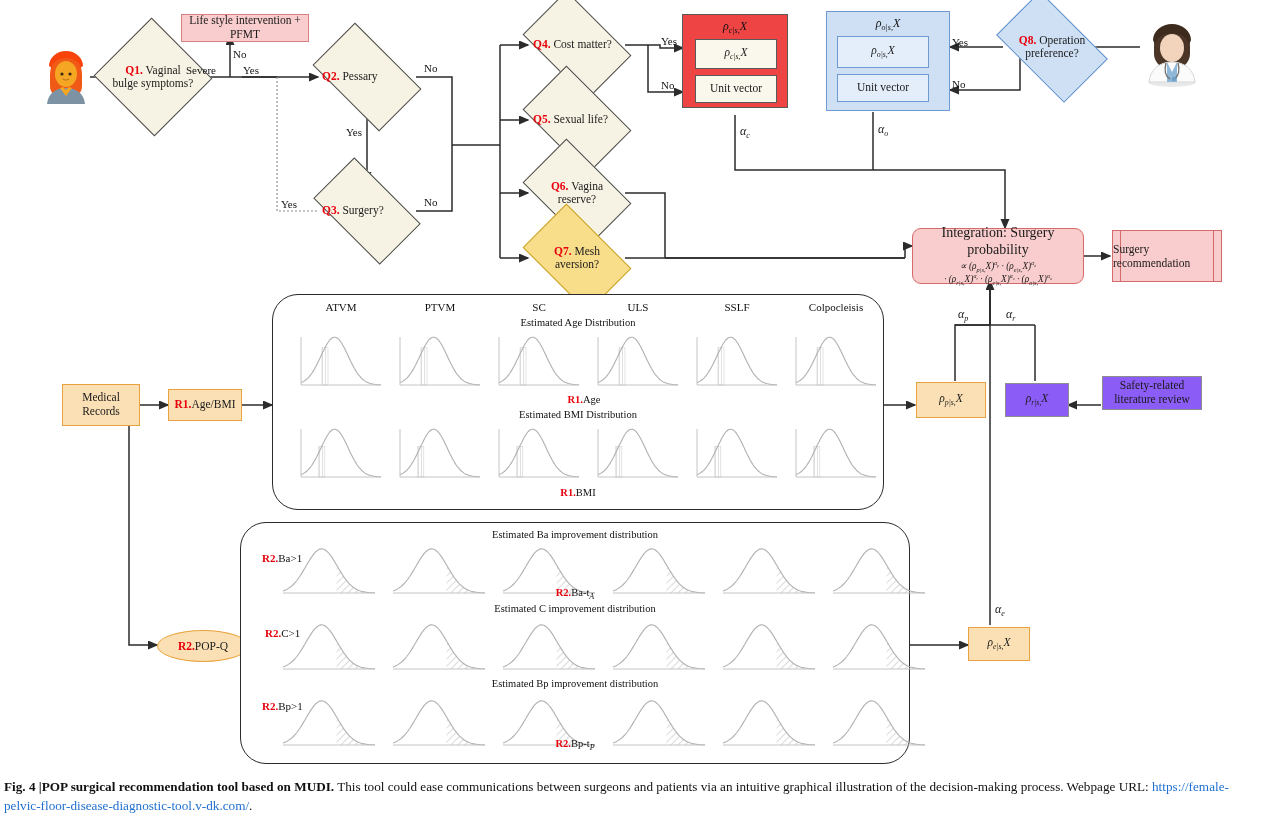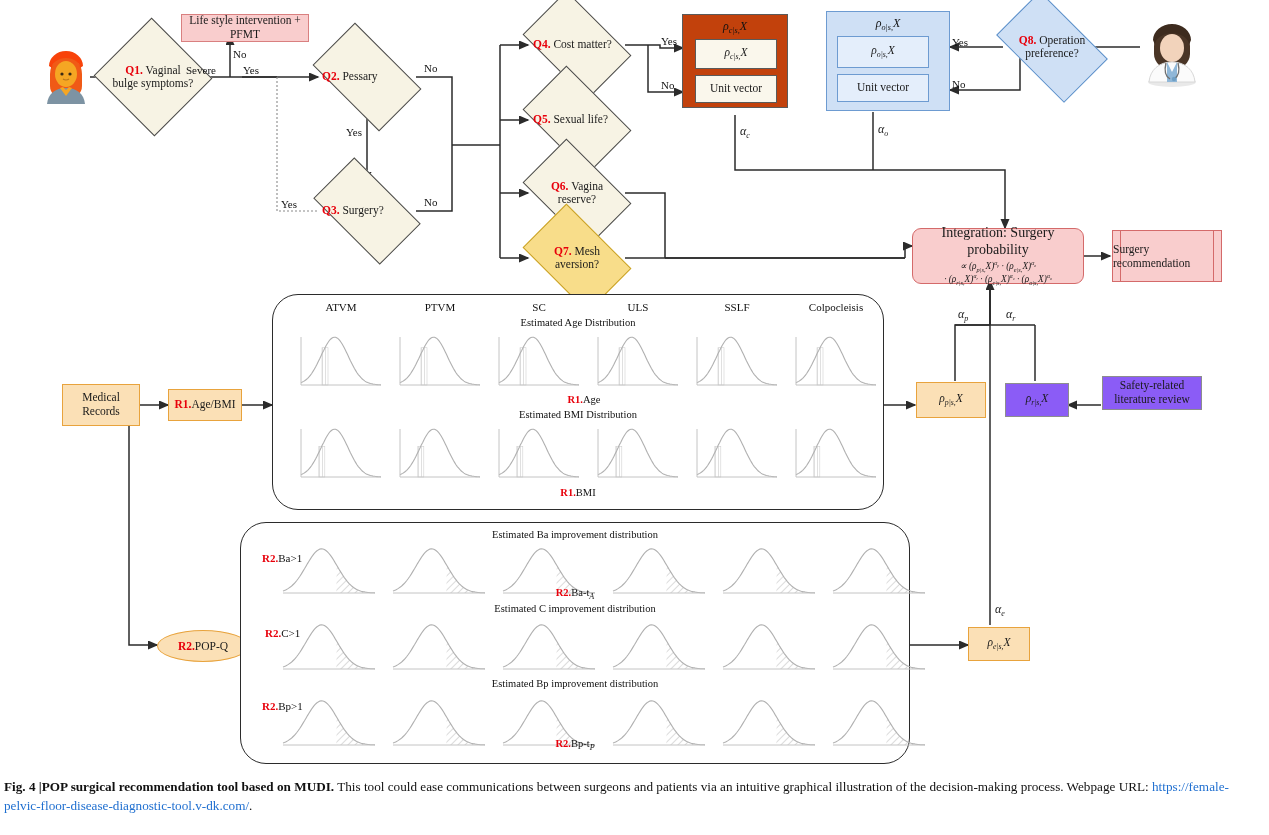--- a/index.html
+++ b/index.html
@@ -20,21 +20,21 @@
   .d-yellow .dshape{background:#f8dd8a;border:1.4px solid #c9a227;}
   .d-blue .dshape{background:#cfe0f5;border:1.4px solid #5b8fc9;}
 
   
   .box{position:absolute;box-sizing:border-box;display:flex;flex-direction:column;
        align-items:center;justify-content:center;text-align:center;font-size:11.5px;
        line-height:1.2;}
   .b-pink{background:#f9cdcd;border:1.3px solid #d98080;}
   .b-orange{background:#fbe0b6;border:1.6px solid #e8a33d;}
   .b-grey{background:#8b5cf6;border:1.2px solid #8d8d8d;}
-  .b-cream{background:#c2410c;border:1.6px solid #5a5a5a;}
+  .b-cream{background:#ef4444;border:1.6px solid #5a5a5a;}
   .b-creaminner{background:#faf7ec;border:1.5px solid #5a5a5a;}
   .b-bluegrp{background:#cfe0f5;border:1.4px solid #6d9bd1;}
   .b-blueinner{background:#e4eefb;border:1.4px solid #6d9bd1;}
   .b-roundpink{background:#f9cdcd;border:1.3px solid #d46a6a;border-radius:9px;}
 
   .ellipse{position:absolute;background:#fbe0b6;border:1.6px solid #e8a33d;
            border-radius:50%;display:flex;align-items:center;justify-content:center;
            font-size:11.5px;}
 
   

